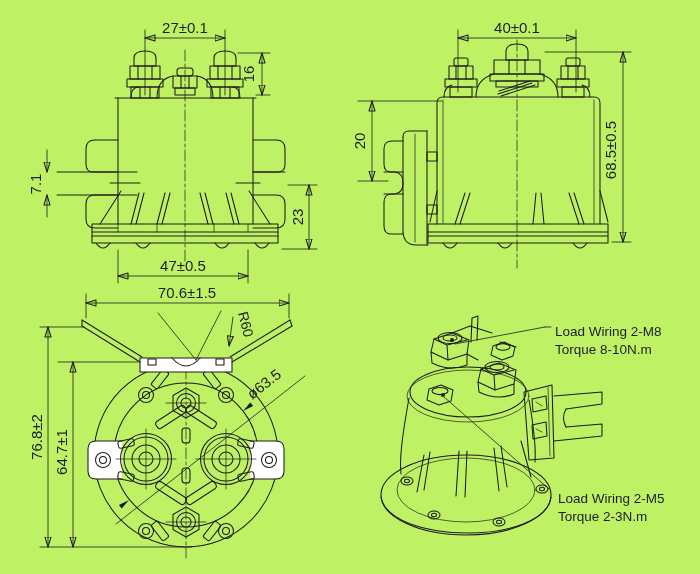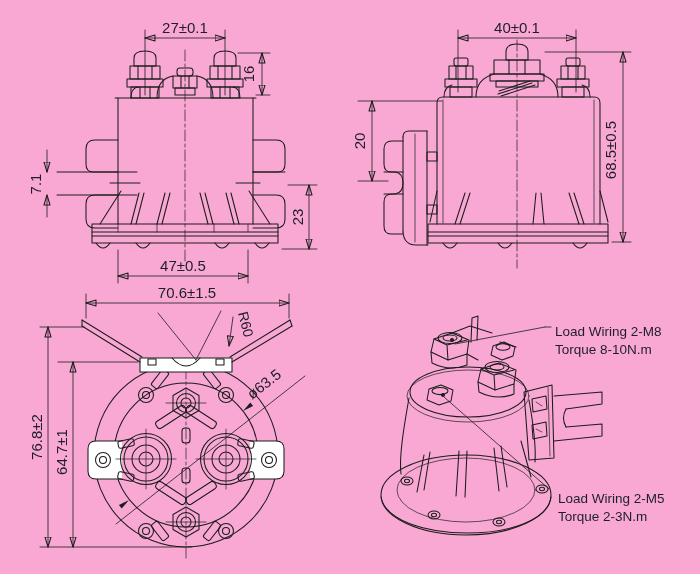--- a/index.html
+++ b/index.html
@@ -1,16 +1,16 @@
 <!DOCTYPE html>
 <html><head>
 <meta charset="utf-8">
 <style>
   html,body{margin:0;padding:0;background:#ffffff;}
-  .canvas{position:relative;width:700px;height:574px;background:#f9a8d4;overflow:hidden;
+  .canvas{position:relative;width:700px;height:574px;background:#bef264;overflow:hidden;
           font-family:"Liberation Sans",sans-serif;}
   svg{display:block;}
   .ln path,.ln line,.ln rect,.ln circle,.ln ellipse,.ln polyline{
       fill:none;stroke:#1c1c1c;stroke-width:1.05;stroke-linecap:round;stroke-linejoin:round;}
   .ln .thin{stroke-width:0.7;}
   .ln .dimln{stroke-width:0.8;}
   .ln .ctr{stroke-width:0.7;stroke-dasharray:11 3 3 3;}
   .ln .fillw{fill:#ffffff;}
   .ln .dot{fill:#1c1c1c;stroke:none;}
   .ln .arrowhead{fill:#1c1c1c;stroke:none;}

